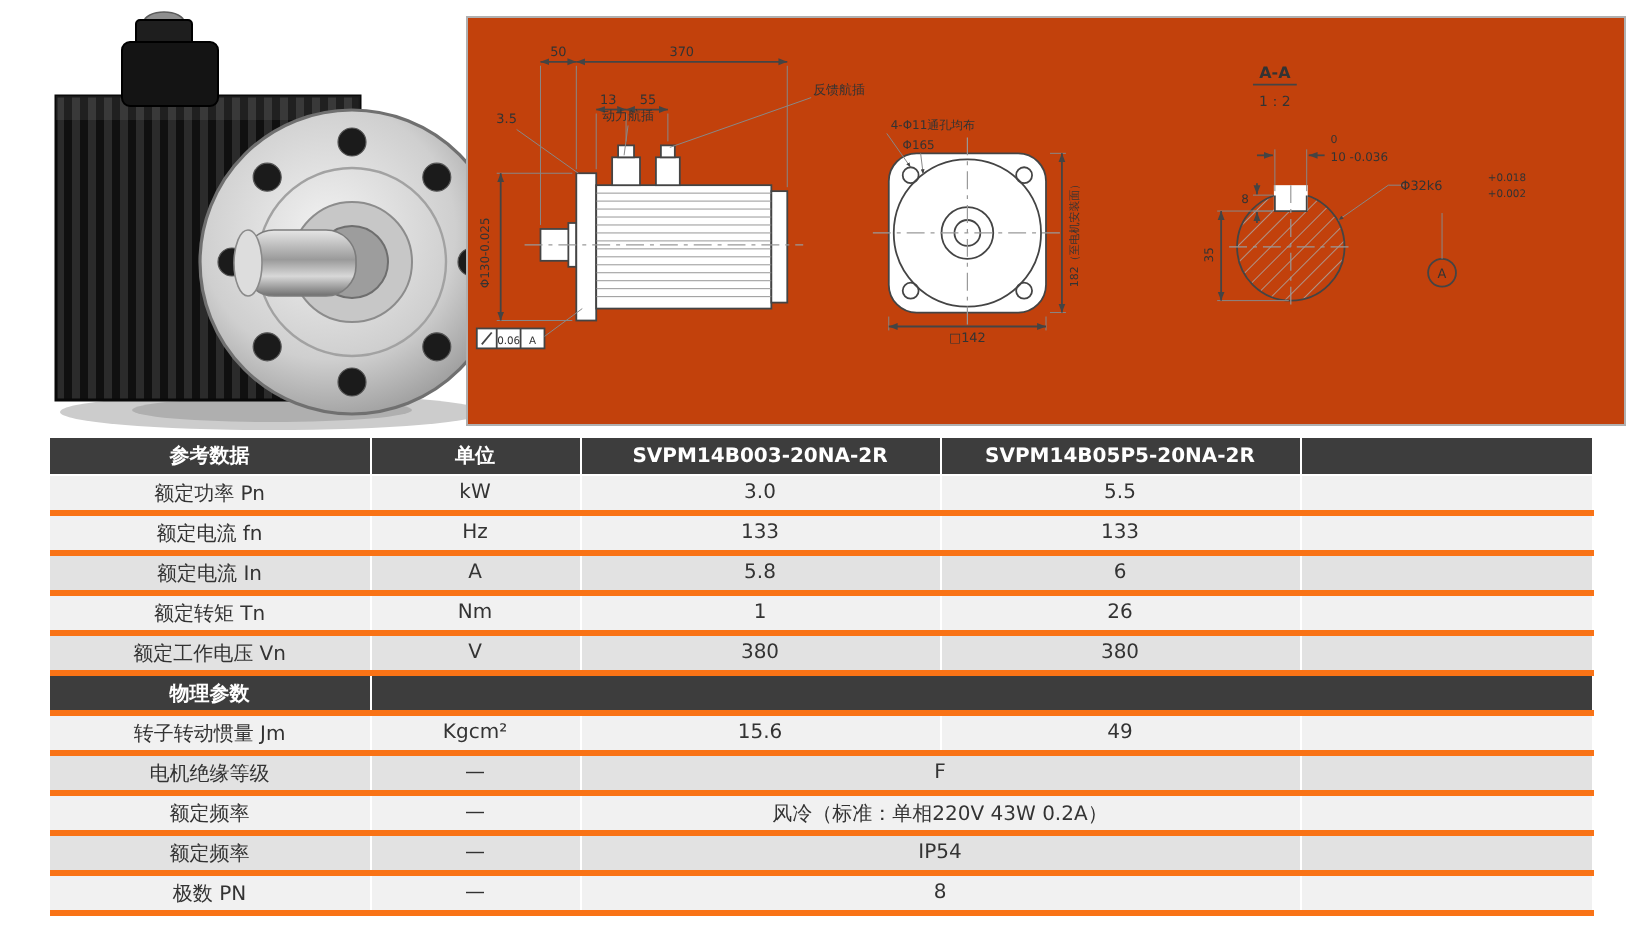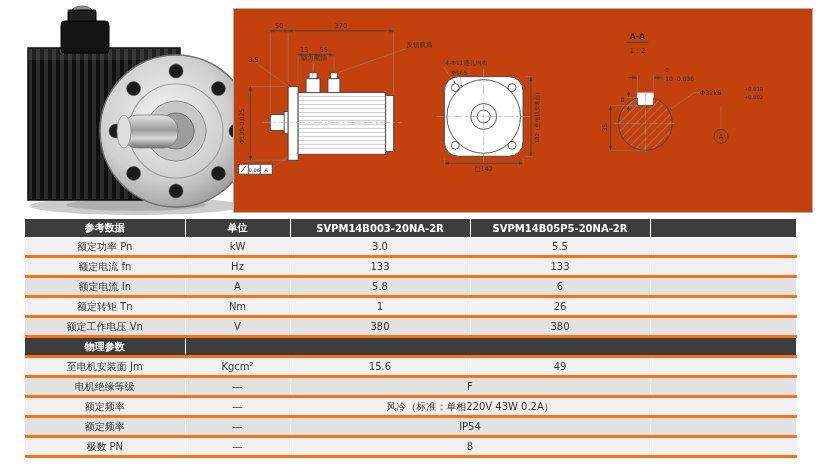--- a/index.html
+++ b/index.html
@@ -320,21 +320,21 @@
         <td>V</td>
         <td>380</td>
         <td>380</td>
         <td></td>
       </tr>
       <tr class="sec">
         <td>物理参数</td>
         <td colspan="4"></td>
       </tr>
       <tr class="ra">
-        <td>至电机安装面 Jm</td>
+        <td>转子转动惯量 Jm</td>
         <td>Kgcm²</td>
         <td>15.6</td>
         <td>49</td>
         <td></td>
       </tr>
       <tr class="rb">
         <td>电机绝缘等级</td>
         <td>—</td>
         <td colspan="2">F</td>
         <td></td>

